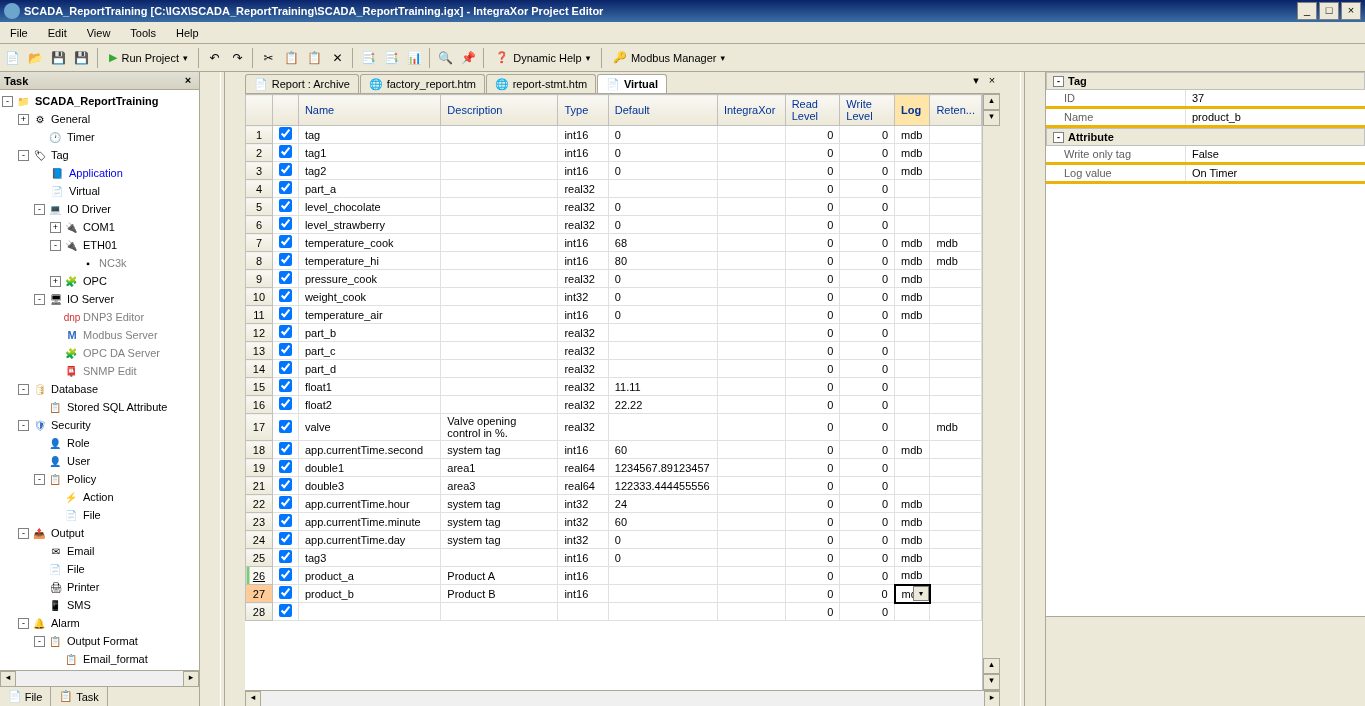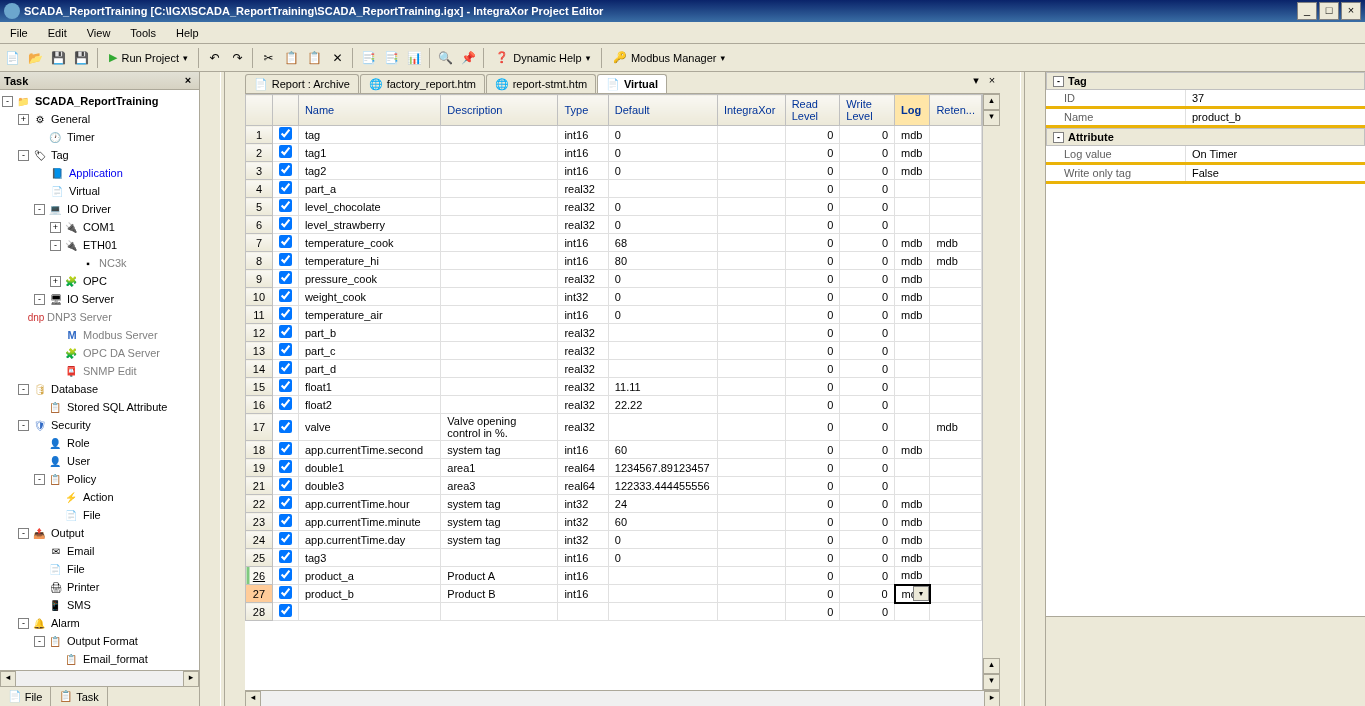--- a/index.html
+++ b/index.html
@@ -185,23 +185,23 @@
       <div class="tree-node" style="padding-left:50px">
           <span class="exp">+</span>
           <span class="ticon">🧩</span>
           <span>OPC</span>
         </div>
       <div class="tree-node" style="padding-left:34px">
           <span class="exp">-</span>
           <span class="ticon">🖥</span>
           <span>IO Server</span>
         </div>
-      <div class="tree-node" style="padding-left:28px">
+      <div class="tree-node" style="padding-left:64px">
           <span class="ticon" style="color:#c33">dnp</span>
-          <span class="gray">DNP3 Server</span>
+          <span class="gray">DNP3 Editor</span>
         </div>
       <div class="tree-node" style="padding-left:64px">
           <span class="ticon ic-blue">
             <b>M</b>
           </span>
           <span class="gray">Modbus Server</span>
         </div>
       <div class="tree-node" style="padding-left:64px">
           <span class="ticon">🧩</span>
           <span class="gray">OPC DA Server</span>
@@ -727,23 +727,23 @@
         </div>
       <div class="prop-row">
           <div class="k">Name</div>
           <div class="v">product_b</div>
         </div>
       <div class="prop-hdr">
           <span class="exp">-</span>
           <span>Attribute</span>
         </div>
       <div class="prop-row">
+          <div class="k">Write only tag</div>
+          <div class="v">False</div>
+        </div>
+      <div class="prop-row">
           <div class="k">Log value</div>
           <div class="v">On Timer</div>
-        </div>
-      <div class="prop-row">
-          <div class="k">Write only tag</div>
-          <div class="v">False</div>
         </div>
     </div>
     <div class="prop-desc"></div>
   </div>
 </div>
 
 </body></html>

